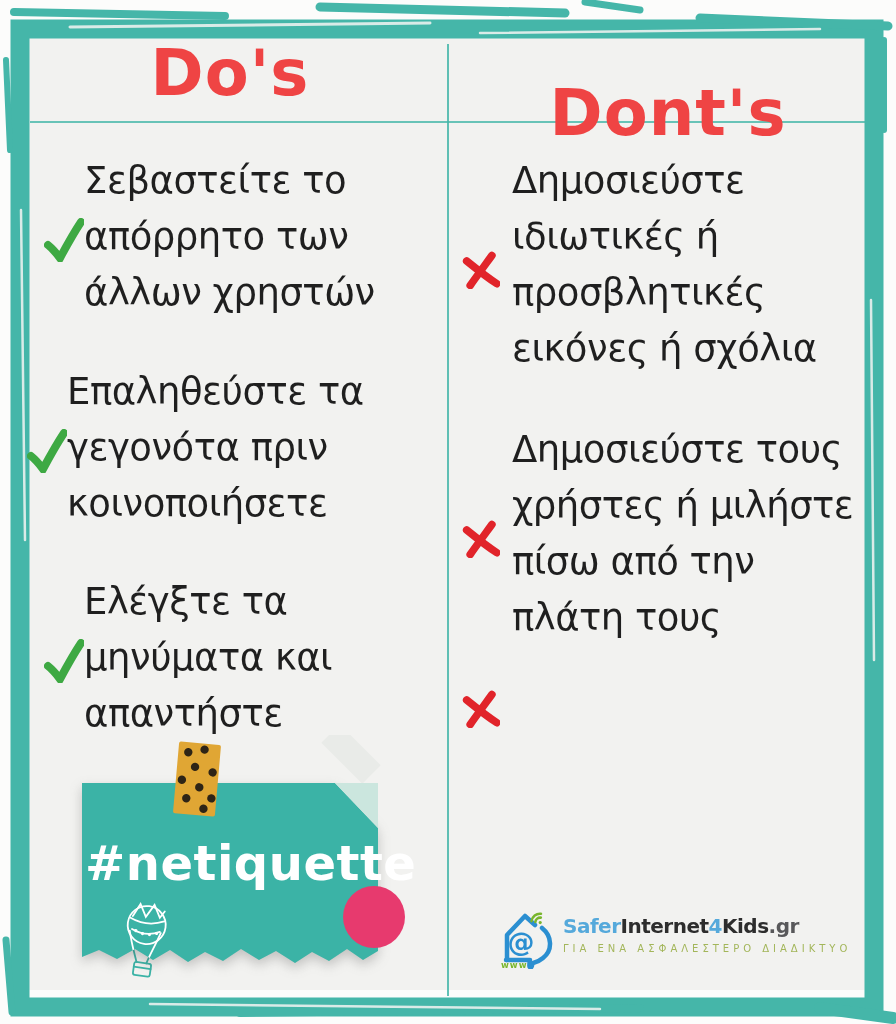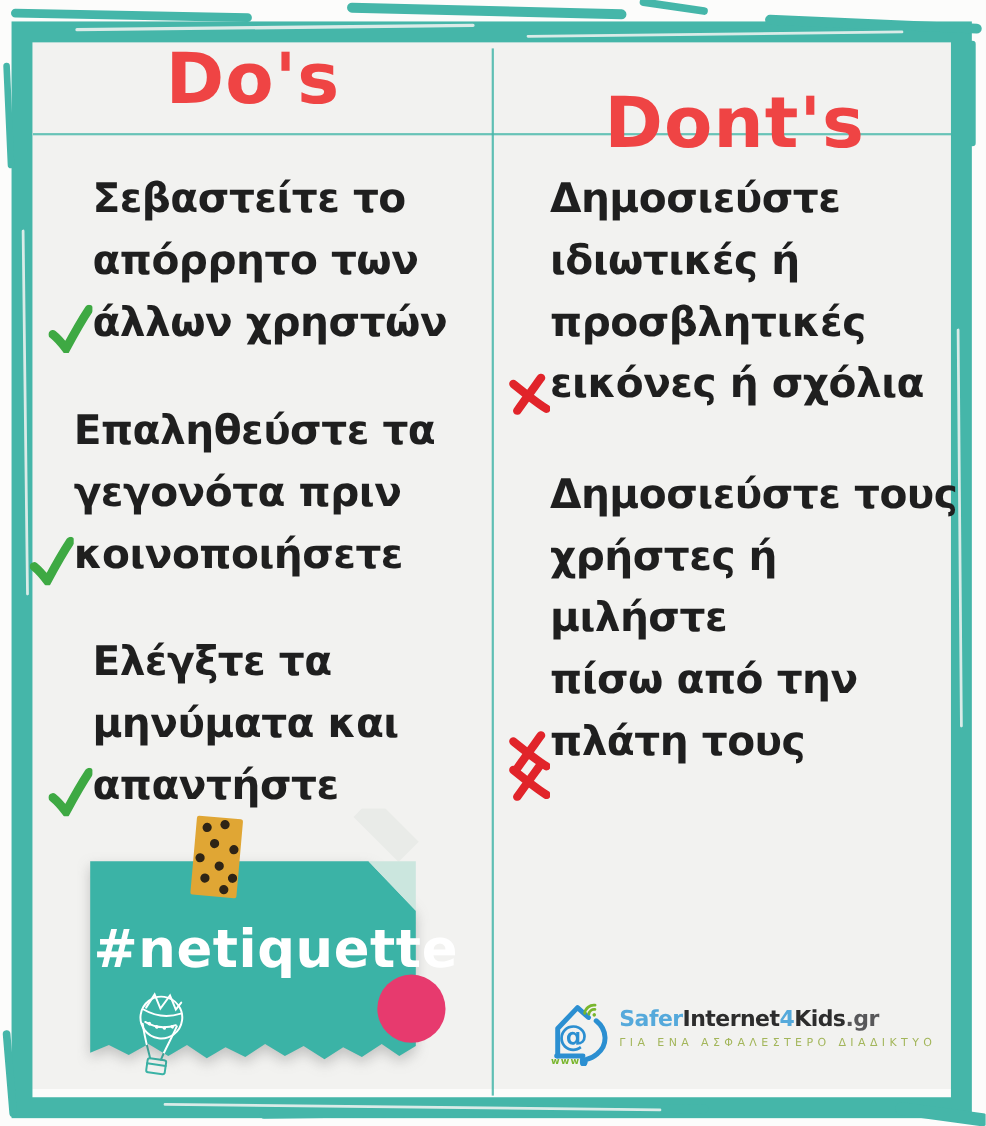--- a/index.html
+++ b/index.html
@@ -7,26 +7,26 @@
           font-family:"DejaVu Sans",sans-serif;}
   .frame{position:absolute;left:0;top:0;z-index:0;}
   .vline{position:absolute;left:447px;top:44px;bottom:28px;width:2px;
          background:rgba(69,182,169,.85);z-index:1;}
   .hline{position:absolute;left:30px;right:30px;top:121px;height:2px;
          background:rgba(69,182,169,.8);z-index:1;}
   .header{position:absolute;top:30px;width:380px;height:86px;line-height:86px;
           text-align:center;font-size:64px;font-weight:bold;color:#ef4444;
           letter-spacing:1px;z-index:2;}
   .hl{left:40px;} .hr{left:478px;margin-top:40px;}
-  .item{position:absolute;display:flex;align-items:flex-end;z-index:2;font-weight:bold;}
+  .item{position:absolute;display:flex;align-items:center;z-index:2;}
   .item .ic{flex:0 0 auto;}
   .txt{white-space:pre-line;font-size:37px;line-height:56px;color:#1f1f1f;
        letter-spacing:-0.5px;}
   .l-item .txt{width:346px;}
-  .r-item .txt{width:372px;}
+  .r-item .txt{width:372px;margin-left:12px;}
   .check{width:40px;height:44px;margin-top:5px;}
   .cross{width:38px;height:38px;margin-top:9px;}
   .note-wrap{position:absolute;left:70px;top:735px;width:350px;height:278px;z-index:3;}
   .note-fill{filter:drop-shadow(0 5px 6px rgba(70,70,70,.28));}
   .hashtag{position:absolute;left:15px;top:100px;width:300px;text-align:center;
            font-size:48px;font-weight:bold;color:#ffffff;letter-spacing:.5px;z-index:4;}
   .logo{position:absolute;left:497px;top:903px;display:flex;align-items:flex-start;z-index:3;}
   .logo-icon{width:62px;height:66px;flex:0 0 auto;}
   .logo-text{padding-top:12px;margin-left:4px;}
   .brand{font-size:20px;font-weight:bold;letter-spacing:-0.5px;line-height:1.15;}

